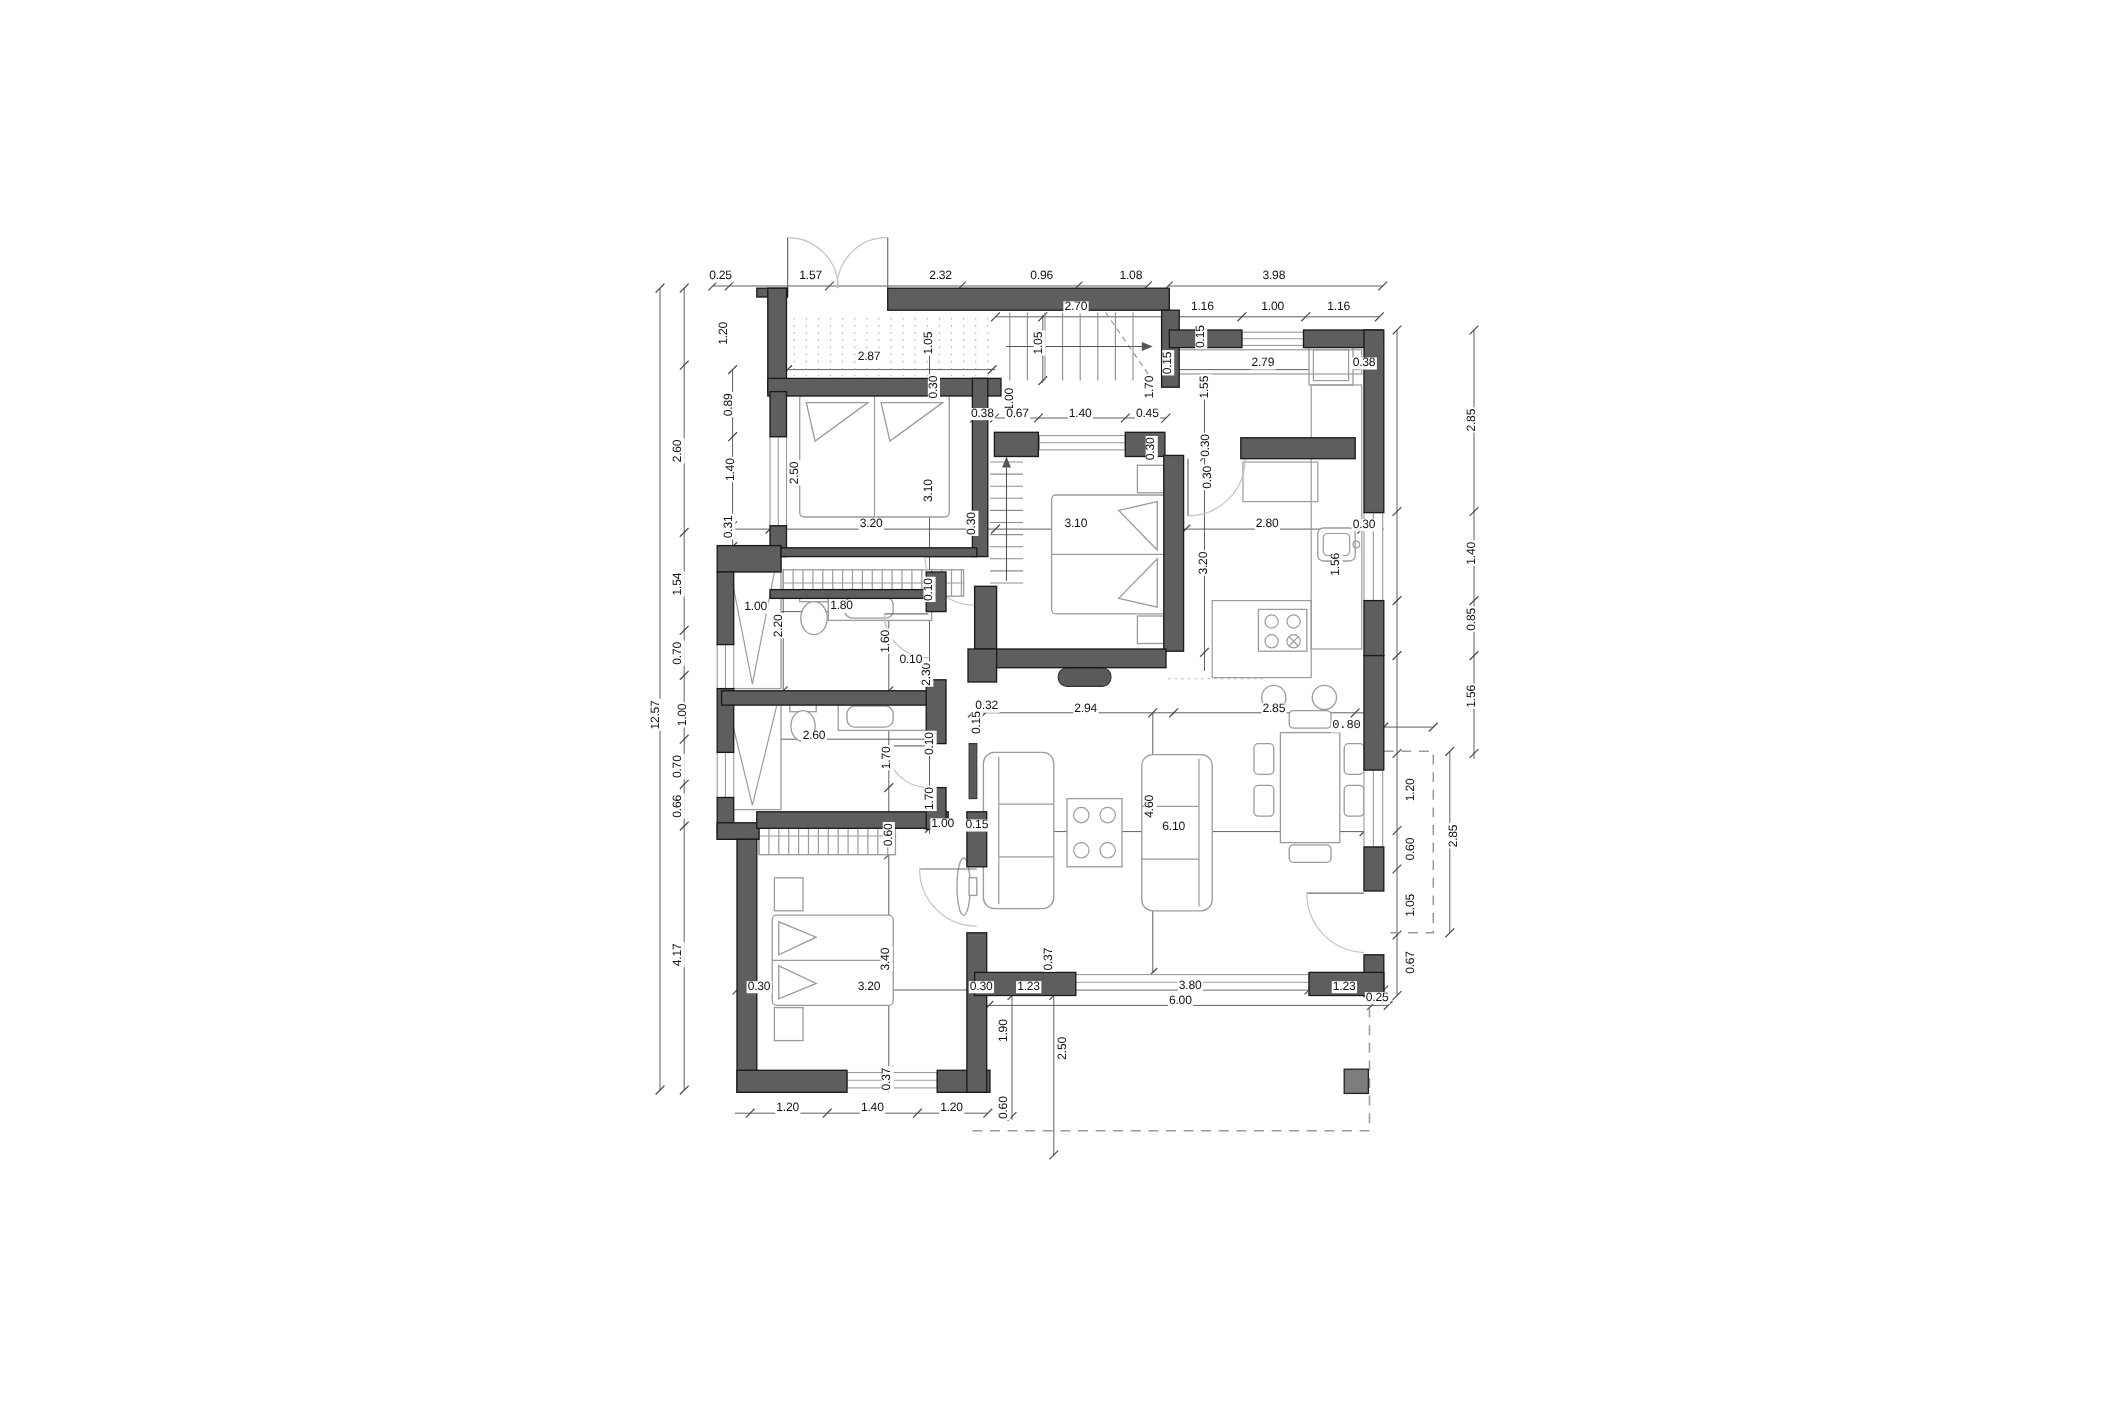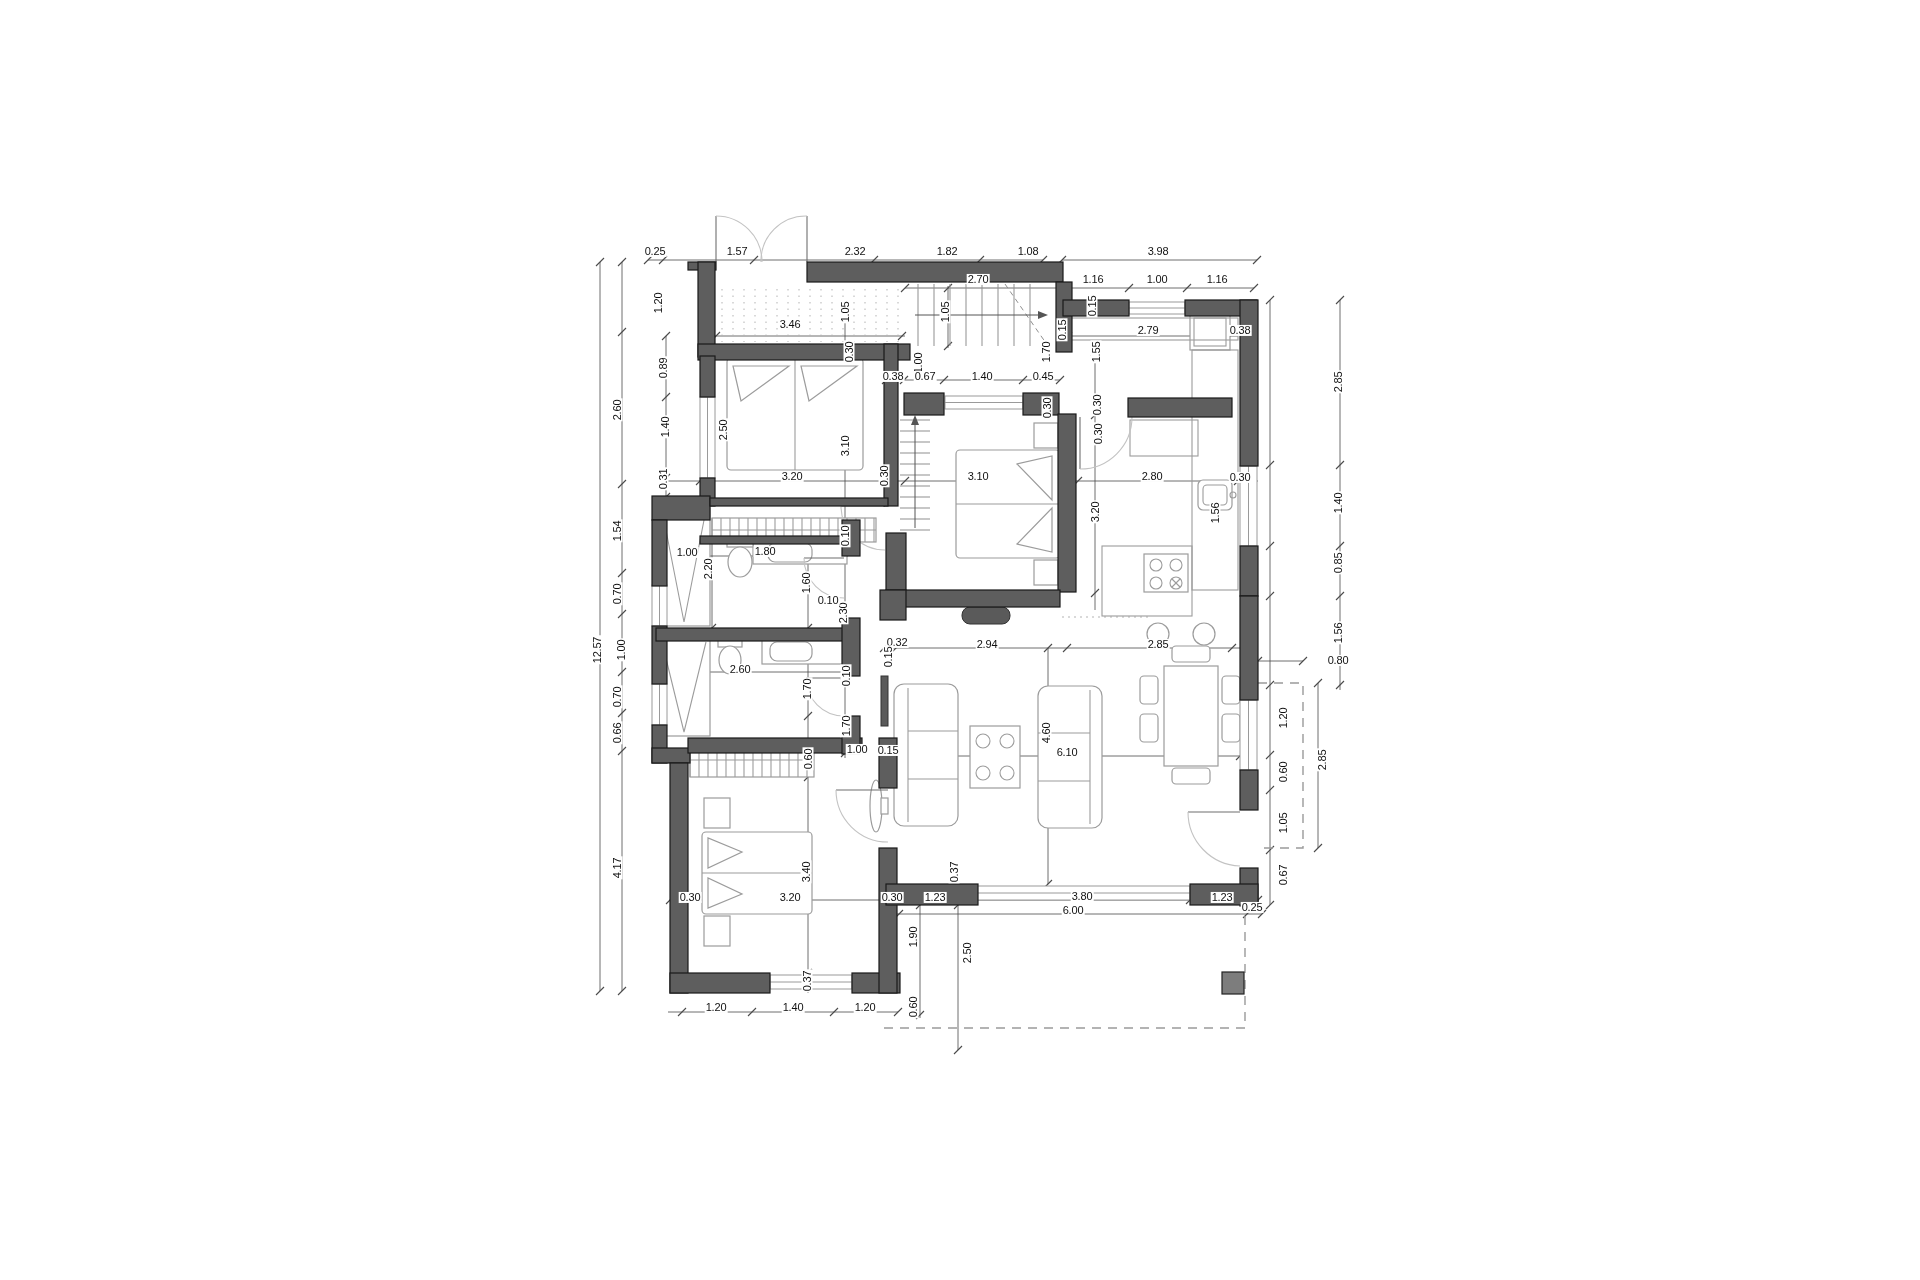--- a/index.html
+++ b/index.html
@@ -465,28 +465,28 @@
         <rect x="842" y="520" width="18" height="36"></rect>
         <rect x="842" y="618" width="18" height="58"></rect>
         <rect x="842" y="716" width="18" height="38"></rect>
       </g>
 </svg>
 
 <div id="dim-layer">
       <span class="dim" style="left: 655px; top: 252px;">0.25</span>
       <span class="dim" style="left: 737px; top: 252px;">1.57</span>
       <span class="dim" style="left: 855px; top: 252px;">2.32</span>
-      <span class="dim" style="left: 947px; top: 252px;">1.82</span>
+      <span class="dim" style="left: 947px; top: 252px;">0.96</span>
       <span class="dim" style="left: 1028px; top: 252px;">1.08</span>
       <span class="dim" style="left: 1158px; top: 252px;">3.98</span>
       <span class="dim" style="left: 978px; top: 280px;">2.70</span>
       <span class="dim" style="left: 1093px; top: 280px;">1.16</span>
       <span class="dim" style="left: 1157px; top: 280px;">1.00</span>
       <span class="dim" style="left: 1217px; top: 280px;">1.16</span>
-      <span class="dim" style="left: 790px; top: 325px;">3.46</span>
+      <span class="dim" style="left: 790px; top: 325px;">2.87</span>
       <span class="dim rot" style="left: 845px; top: 312px;">1.05</span>
       <span class="dim rot" style="left: 945px; top: 312px;">1.05</span>
       <span class="dim rot" style="left: 849px; top: 352px;">0.30</span>
       <span class="dim rot" style="left: 1092px; top: 306px;">0.15</span>
       <span class="dim rot" style="left: 1062px; top: 330px;">0.15</span>
       <span class="dim rot" style="left: 1046px; top: 352px;">1.70</span>
       <span class="dim rot" style="left: 1096px; top: 352px;">1.55</span>
       <span class="dim" style="left: 1148px; top: 331px;">2.79</span>
       <span class="dim" style="left: 1240px; top: 331px;">0.38</span>
       <span class="dim rot" style="left: 1097px; top: 405px;">0.30</span>
@@ -518,21 +518,21 @@
       <span class="dim rot" style="left: 845px; top: 536px;">0.10</span>
       <span class="dim rot" style="left: 843px; top: 613px;">2.30</span>
       <span class="dim" style="left: 828px; top: 601px;">0.10</span>
       <span class="dim" style="left: 1152px; top: 477px;">2.80</span>
       <span class="dim" style="left: 1240px; top: 478px;">0.30</span>
       <span class="dim rot" style="left: 1215px; top: 513px;">1.56</span>
       <span class="dim rot" style="left: 1338px; top: 382px;">2.85</span>
       <span class="dim rot" style="left: 1338px; top: 503px;">1.40</span>
       <span class="dim rot" style="left: 1338px; top: 563px;">0.85</span>
       <span class="dim rot" style="left: 1338px; top: 633px;">1.56</span>
-      <span class="dim" style="left: 1338px; top: 661px;">0.80</span>
+      <span class="dim" style="left: 1224px; top: 661px; font-family: Liberation Mono, monospace;">0.80</span>
       <span class="dim rot" style="left: 1283px; top: 718px;">1.20</span>
       <span class="dim rot" style="left: 1283px; top: 772px;">0.60</span>
       <span class="dim rot" style="left: 1283px; top: 823px;">1.05</span>
       <span class="dim rot" style="left: 1283px; top: 875px;">0.67</span>
       <span class="dim rot" style="left: 1322px; top: 760px;">2.85</span>
       <span class="dim" style="left: 687px; top: 553px;">1.00</span>
       <span class="dim" style="left: 765px; top: 552px;">1.80</span>
       <span class="dim rot" style="left: 708px; top: 569px;">2.20</span>
       <span class="dim rot" style="left: 806px; top: 583px;">1.60</span>
       <span class="dim" style="left: 740px; top: 670px;">2.60</span>

